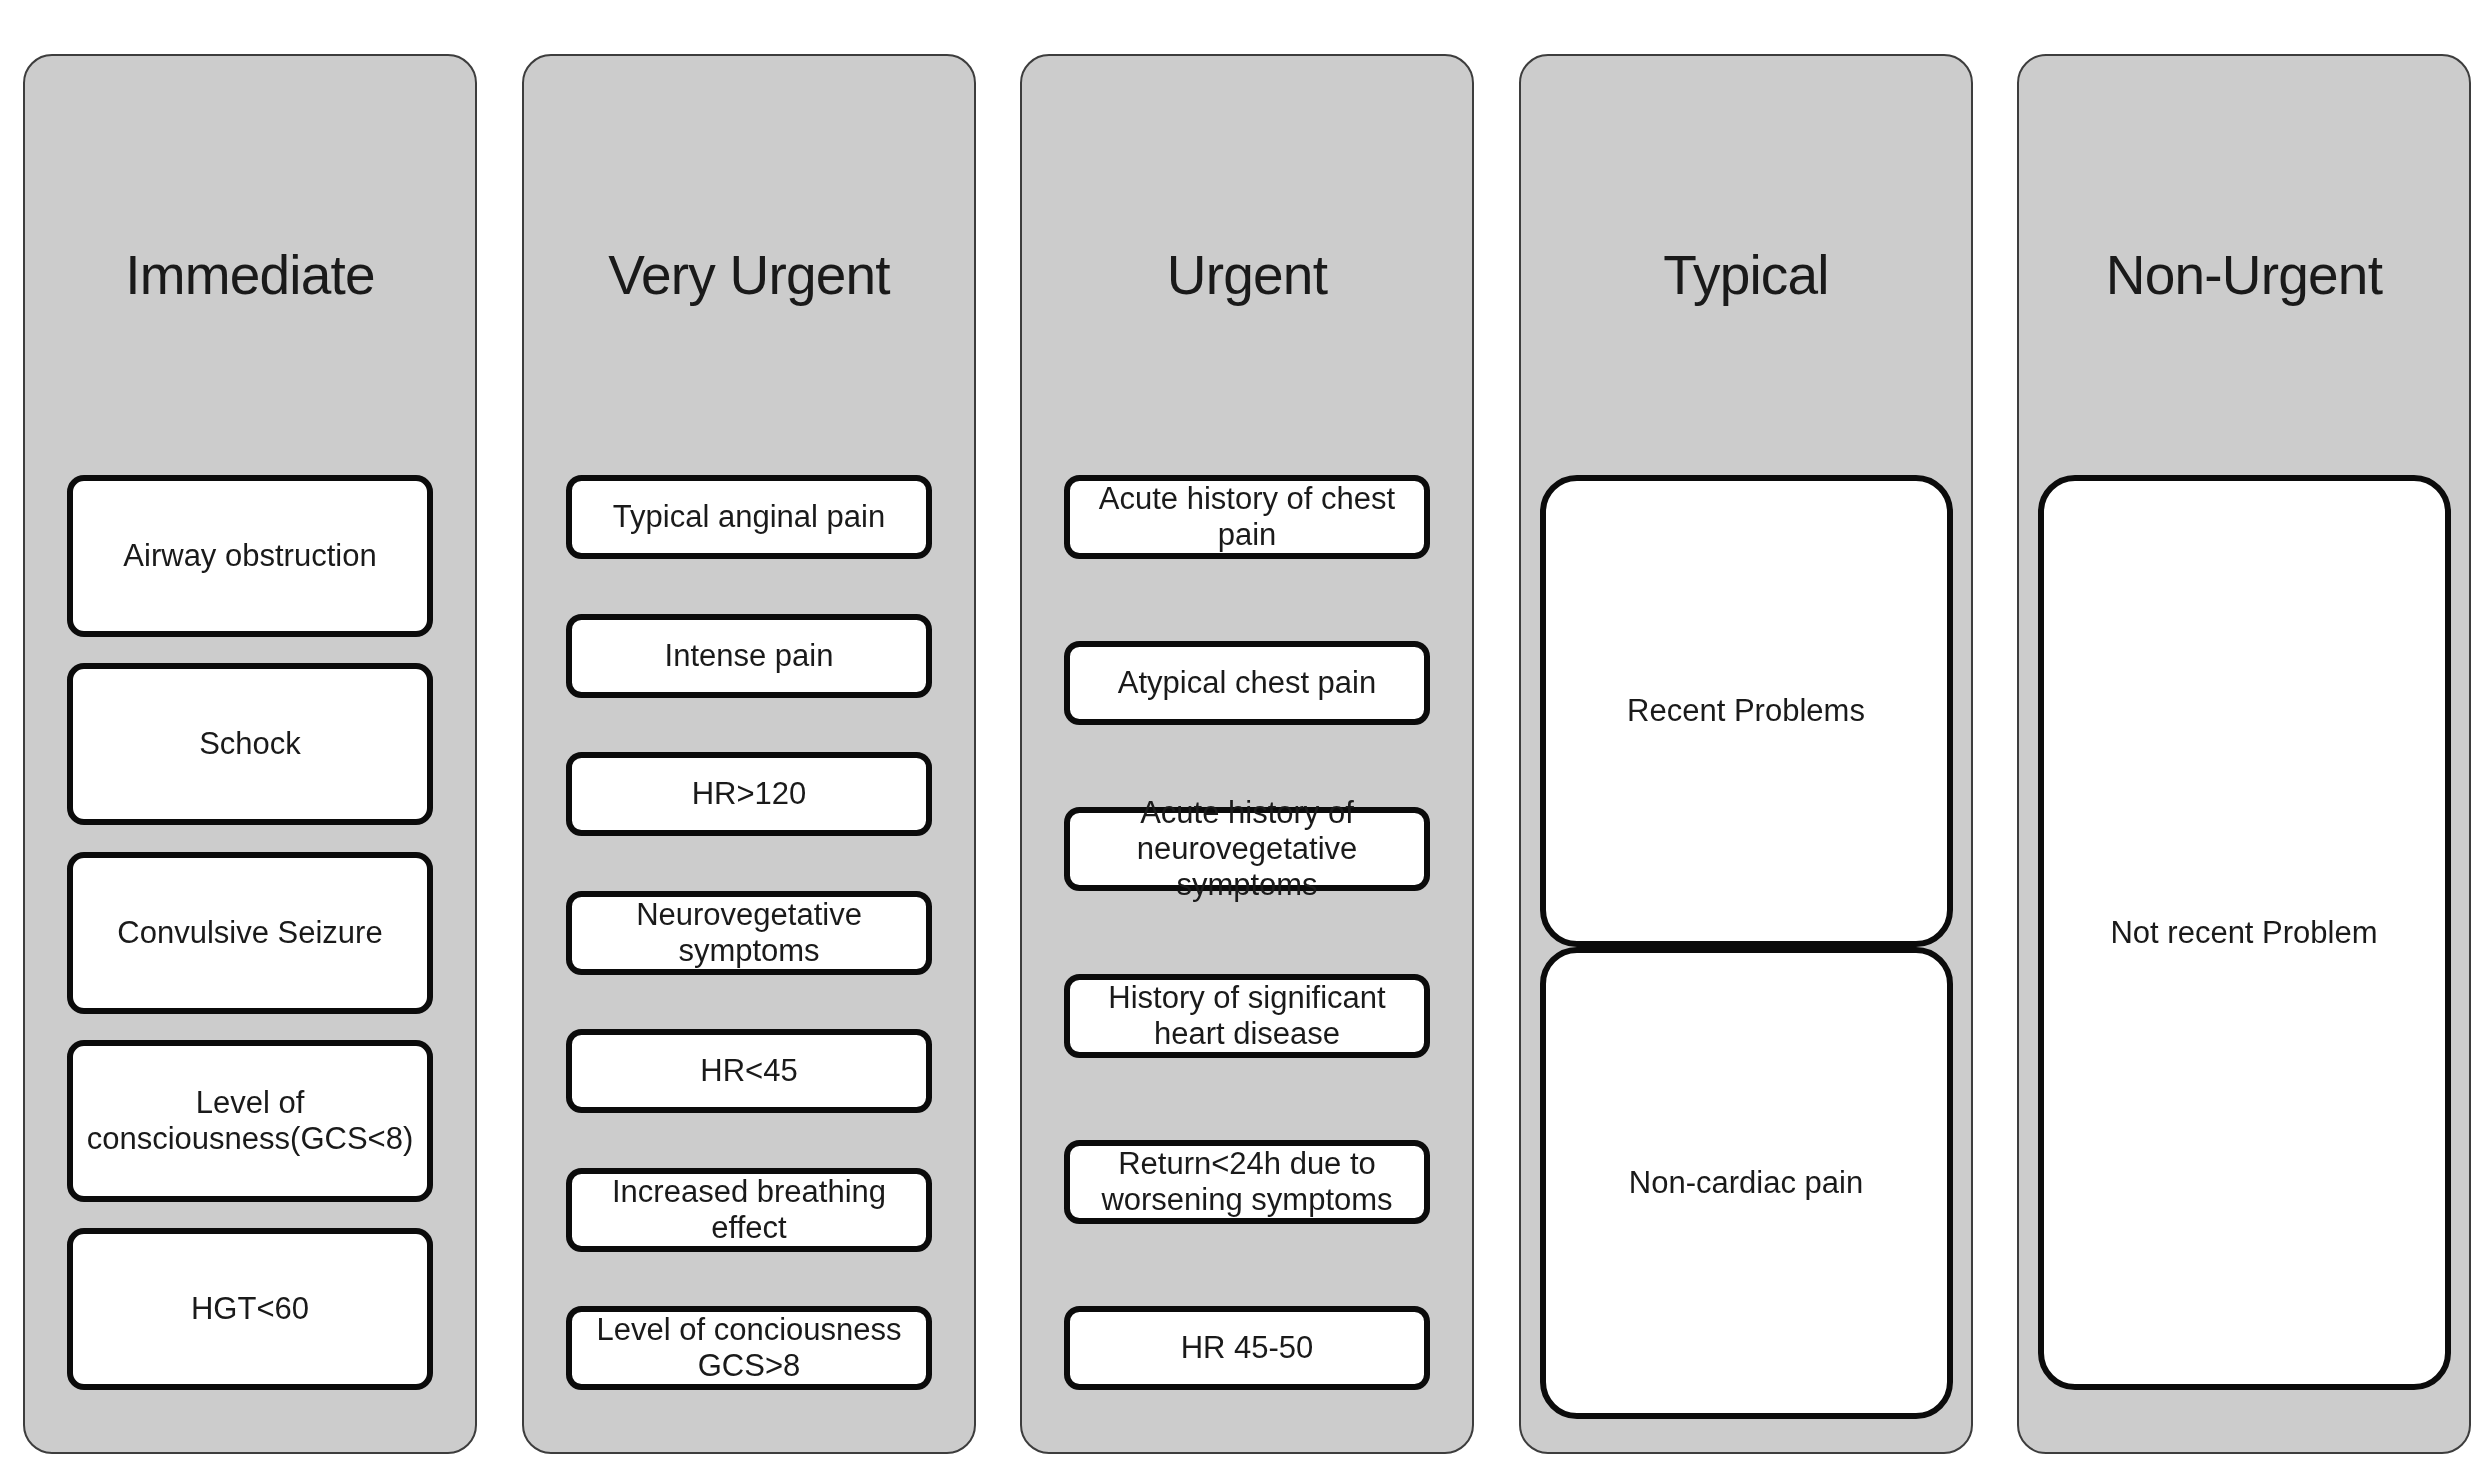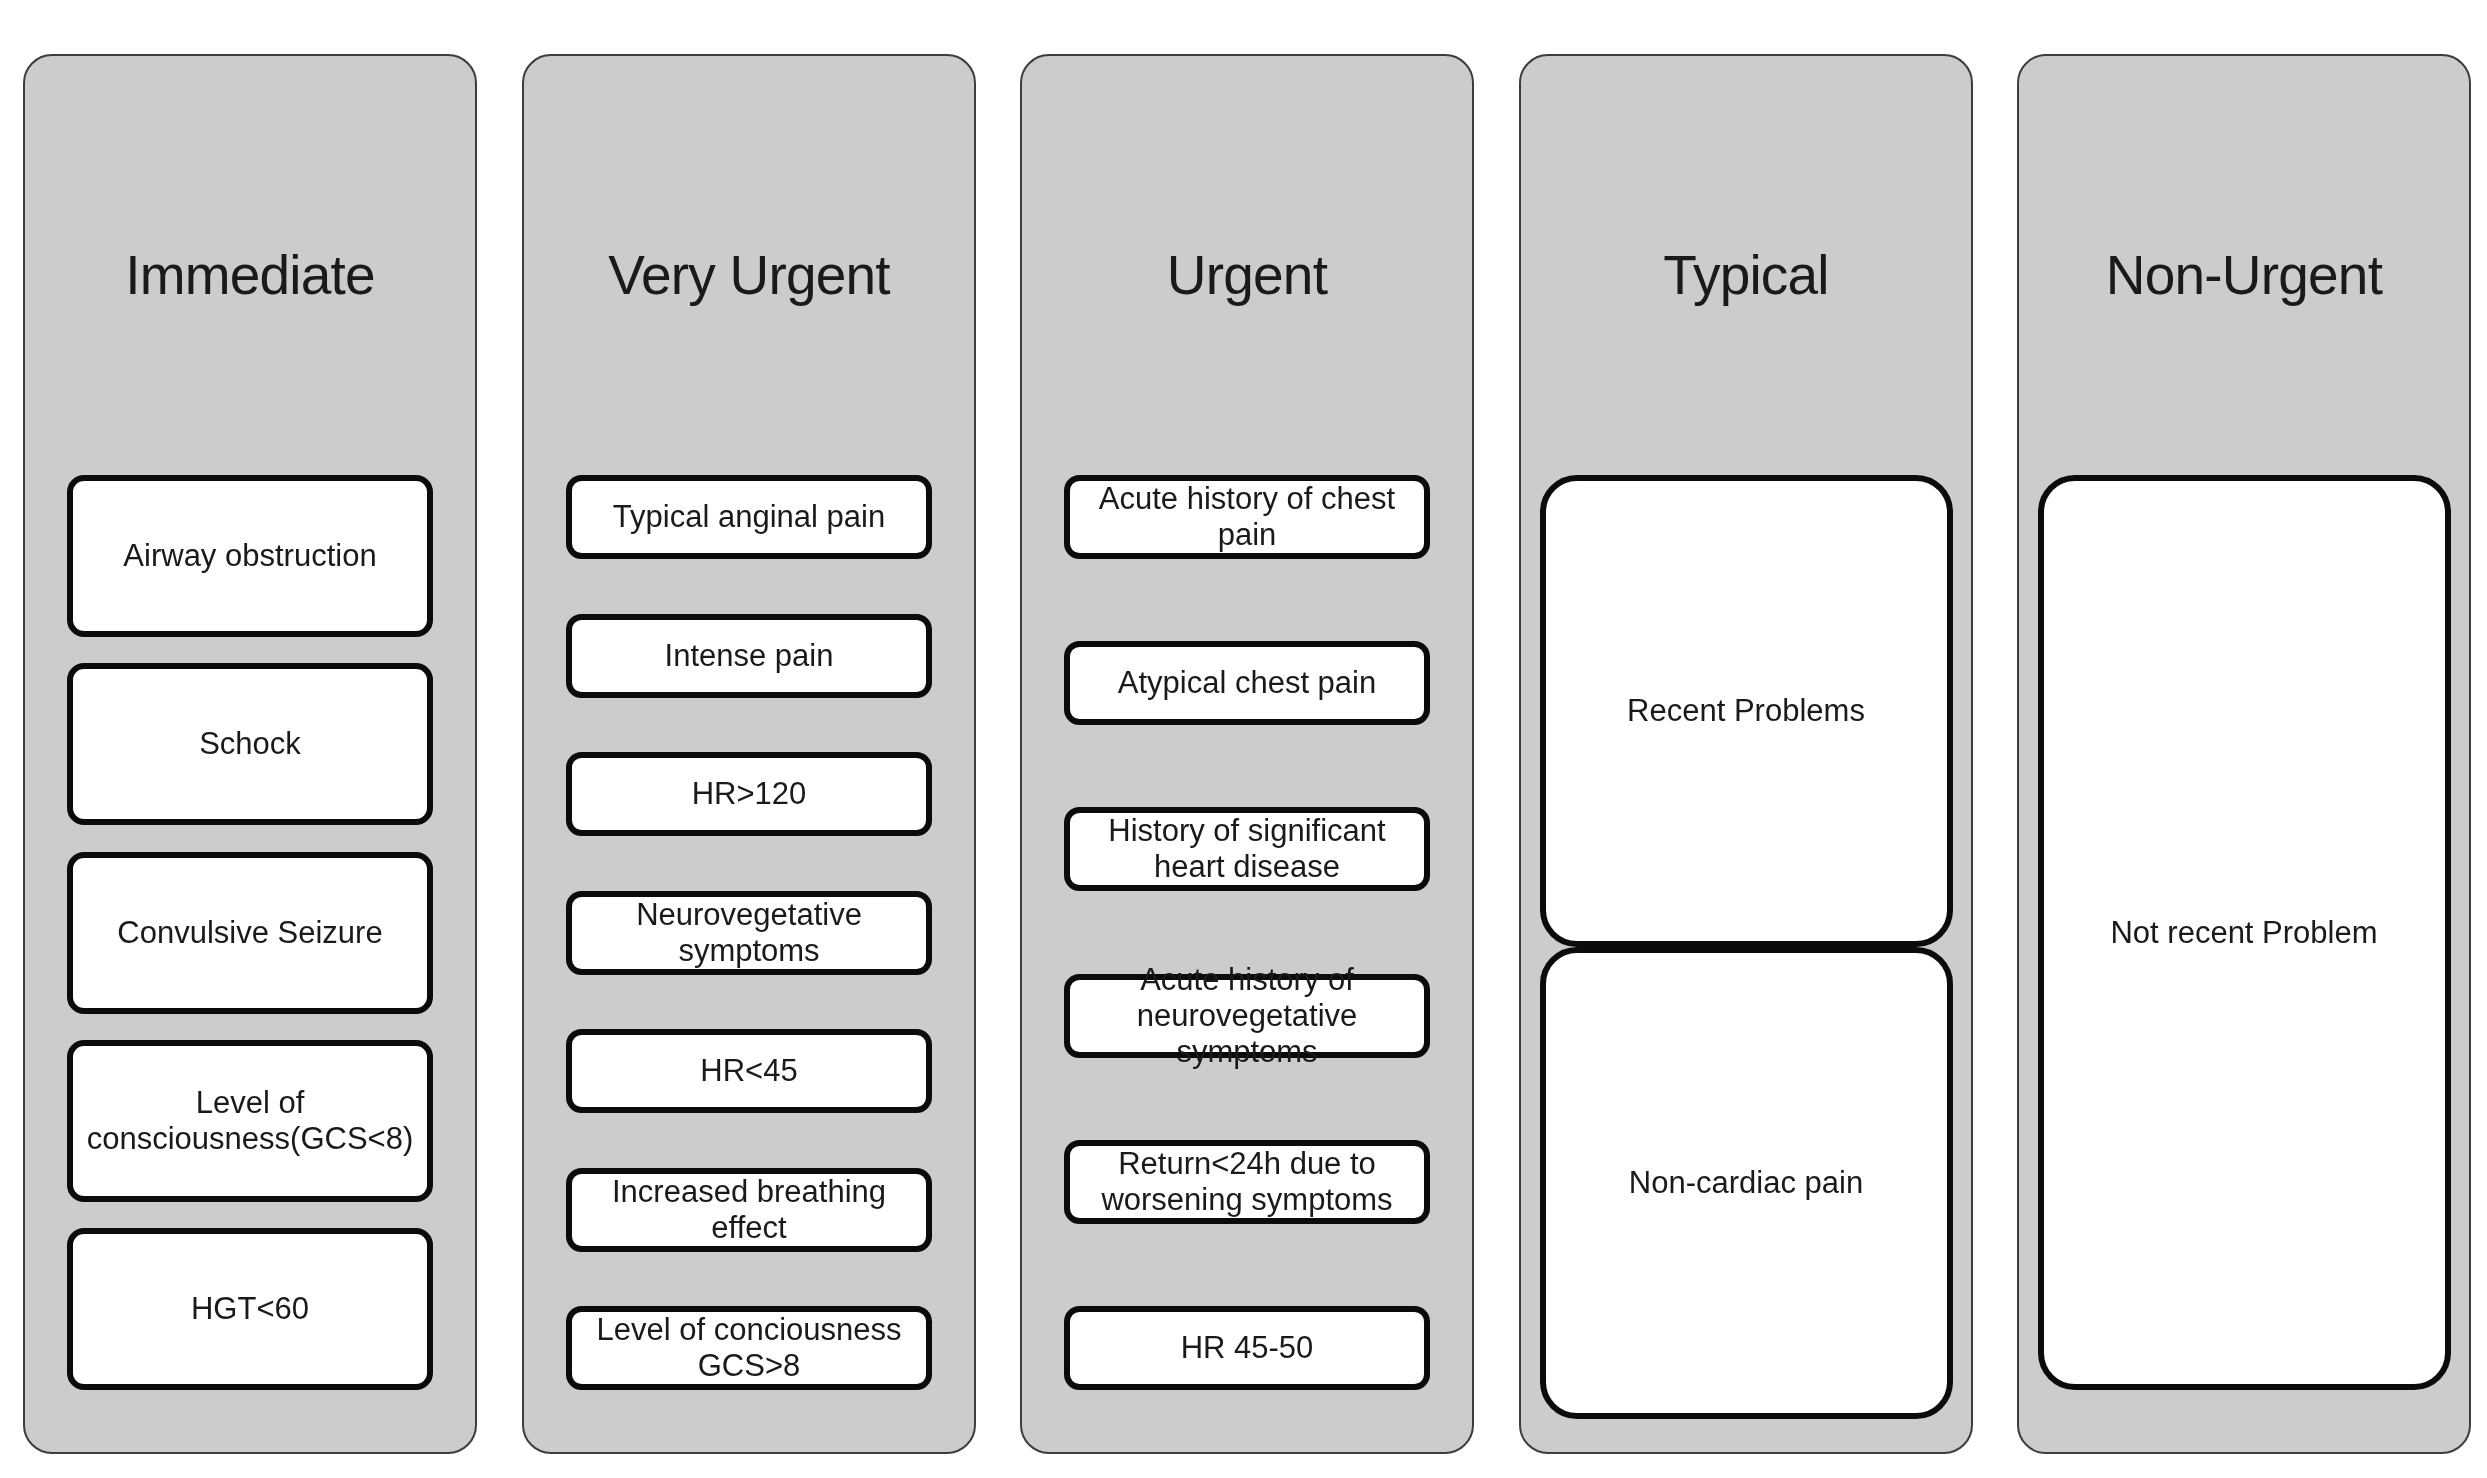--- a/index.html
+++ b/index.html
@@ -133,24 +133,24 @@
     <section class="column col--7" style="left: 1020px;">
       <h2 class="column-title">Urgent</h2>
       <div class="boxes">
         <div class="box">
       <span class="box-label">Acute history of chest pain</span>
     </div>
         <div class="box">
       <span class="box-label">Atypical chest pain</span>
     </div>
         <div class="box">
-      <span class="box-label">History of significant heart disease</span>
+      <span class="box-label">Acute history of neurovegetative symptoms</span>
     </div>
         <div class="box">
-      <span class="box-label">Acute history of neurovegetative symptoms</span>
+      <span class="box-label">History of significant heart disease</span>
     </div>
         <div class="box">
       <span class="box-label">Return&lt;24h due to worsening symptoms</span>
     </div>
         <div class="box">
       <span class="box-label">HR 45-50</span>
     </div>
       </div>
     </section>
     <section class="column col--2" style="left: 1519px;">

